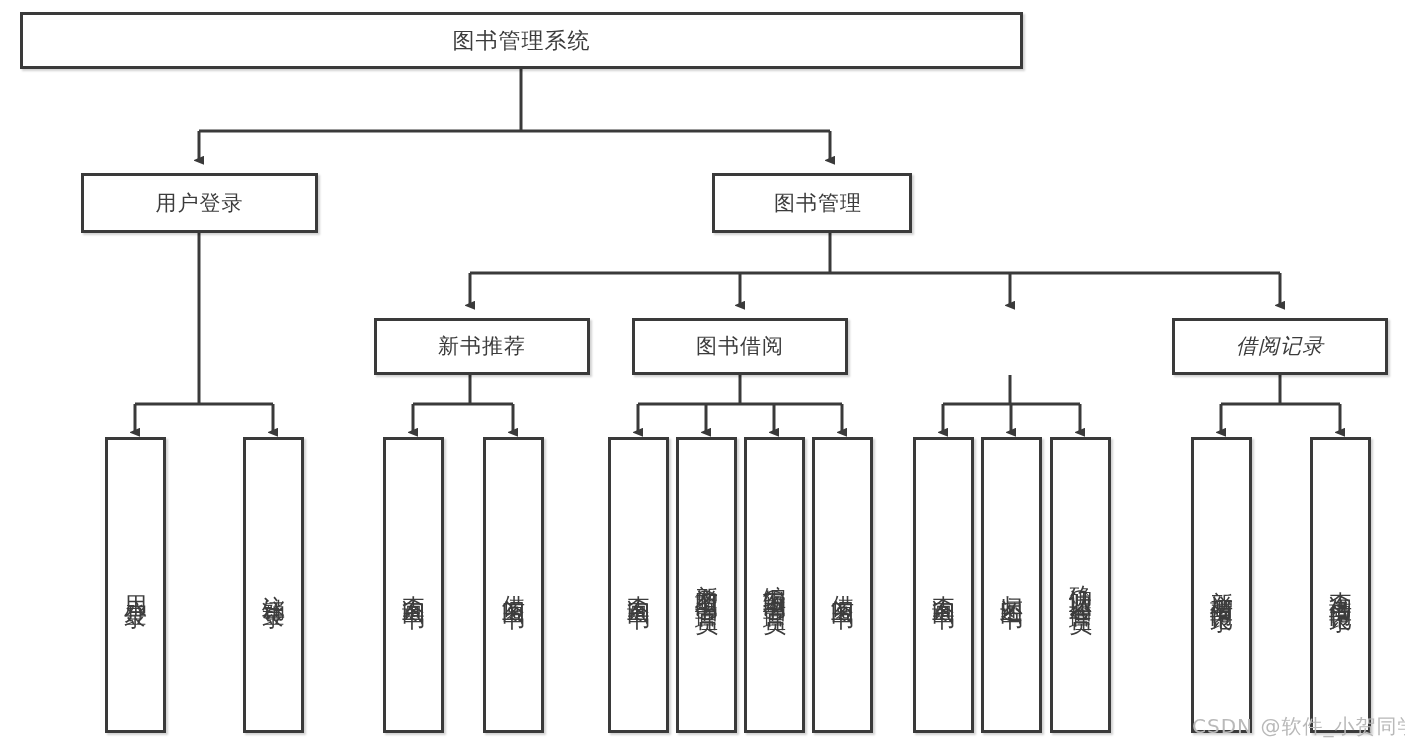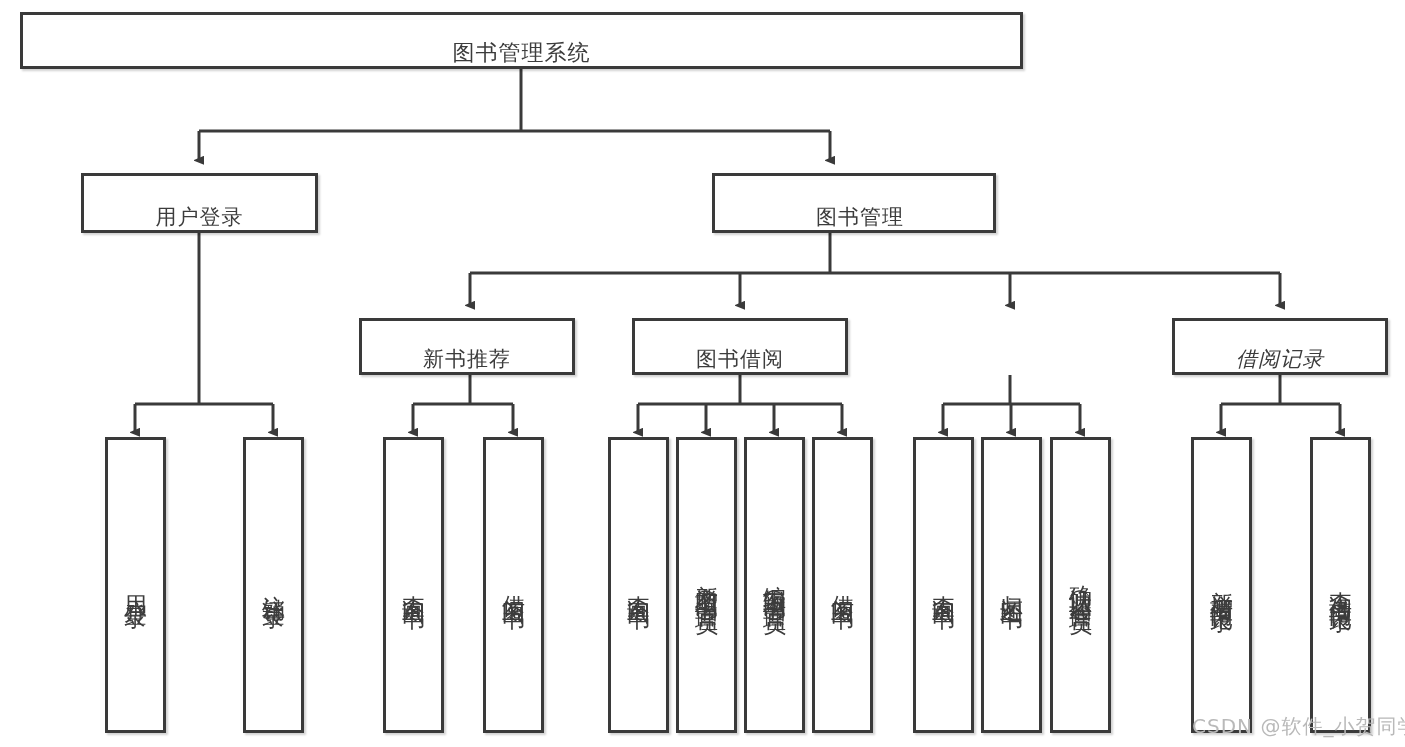--- a/index.html
+++ b/index.html
@@ -25,21 +25,21 @@
     width: 1405px;
     height: 747px;
     pointer-events: none;
   }
   .node {
     position: absolute;
     box-sizing: border-box;
     background: #ffffff;
     border: 3px solid #3a3a3a;
     display: flex;
-    align-items: flex-end;
+    align-items: center;
     justify-content: center;
     box-shadow: 2px 2px 2px rgba(0,0,0,0.18);
   }
   .node .label {
     color: #3c3c3c;
     font-size: 21px;
     line-height: 1.25;
     letter-spacing: 1px;
     white-space: nowrap;
     text-align: center;
@@ -125,25 +125,25 @@
     </g>
   </svg>
 
   <div class="node root" style="left:20px; top:12px; width:1003px; height:57px;">
     <span class="label">图书管理系统</span>
   </div>
 
   <div class="node" style="left:81px; top:173px; width:237px; height:60px;">
     <span class="label">用户登录</span>
   </div>
-  <div class="node" style="left:712px; top:173px; width:284px; height:60px;padding-left:12px;">
+  <div class="node" style="left:712px; top:173px; width:200px; height:60px;padding-left:12px;">
     <span class="label">图书管理</span>
   </div>
 
-  <div class="node" style="left:359px; top:318px; width:216px; height:57px;">
+  <div class="node" style="left:374px; top:318px; width:216px; height:57px;">
     <span class="label">新书推荐</span>
   </div>
   <div class="node" style="left:632px; top:318px; width:216px; height:57px;">
     <span class="label">图书借阅</span>
   </div>
   <div class="node" style="left:1172px; top:318px; width:216px; height:57px;font-style:italic;">
     <span class="label">借阅记录</span>
   </div>
 
   <div class="node vert" style="left:105px; top:437px; width:61px; height:296px;">

